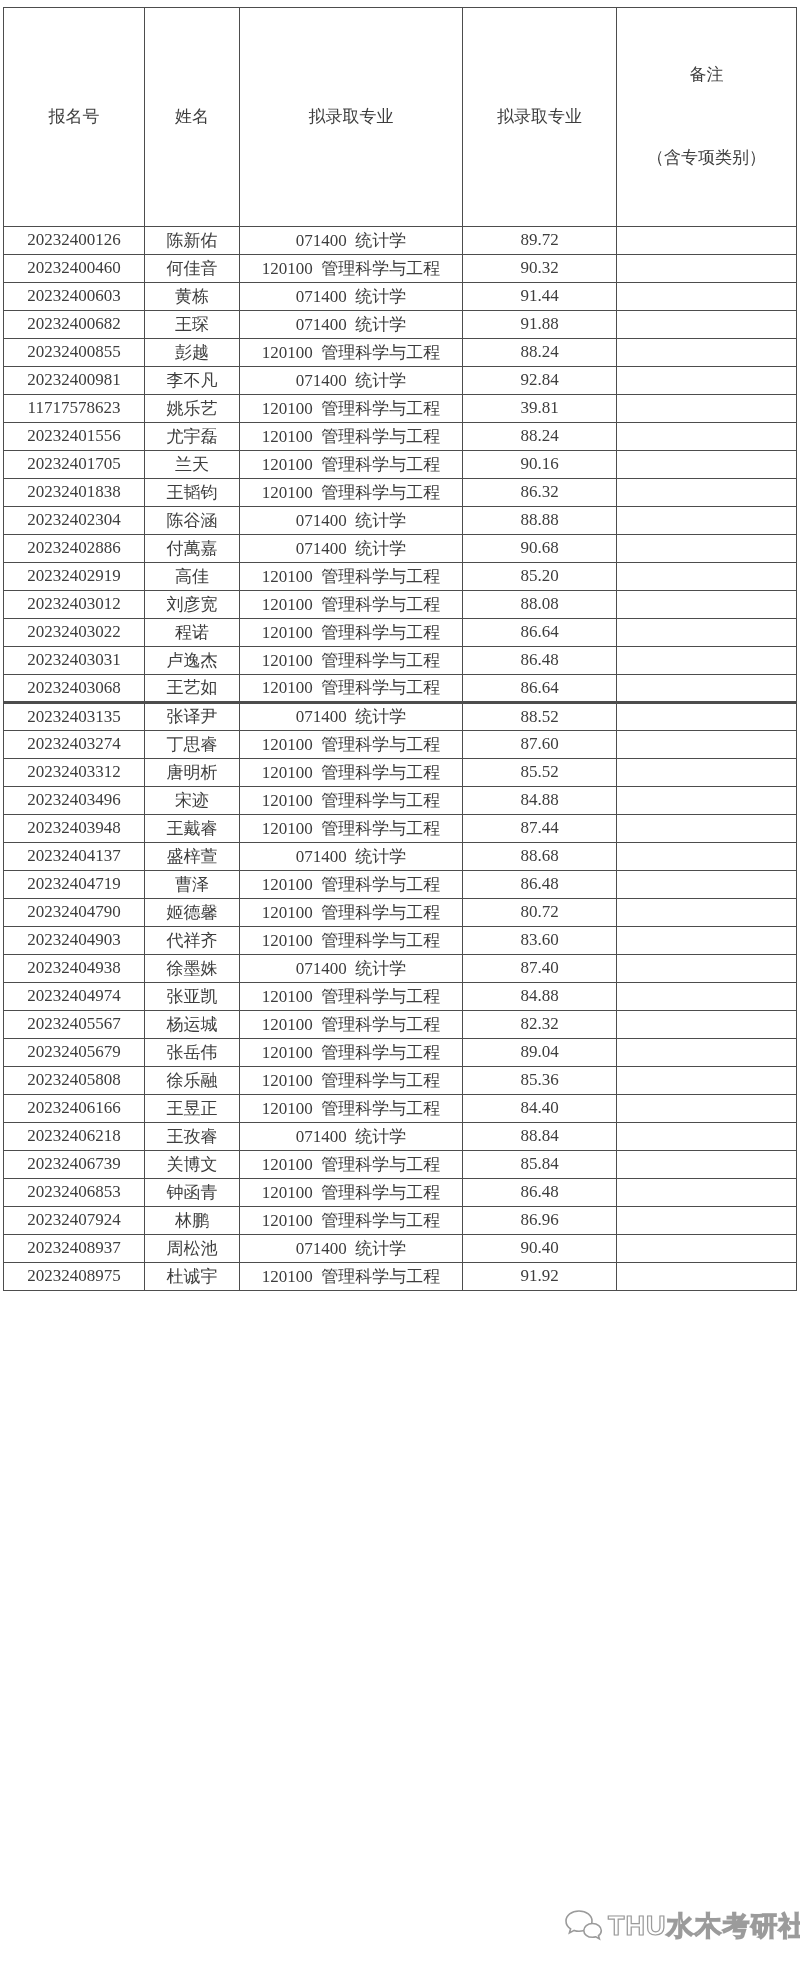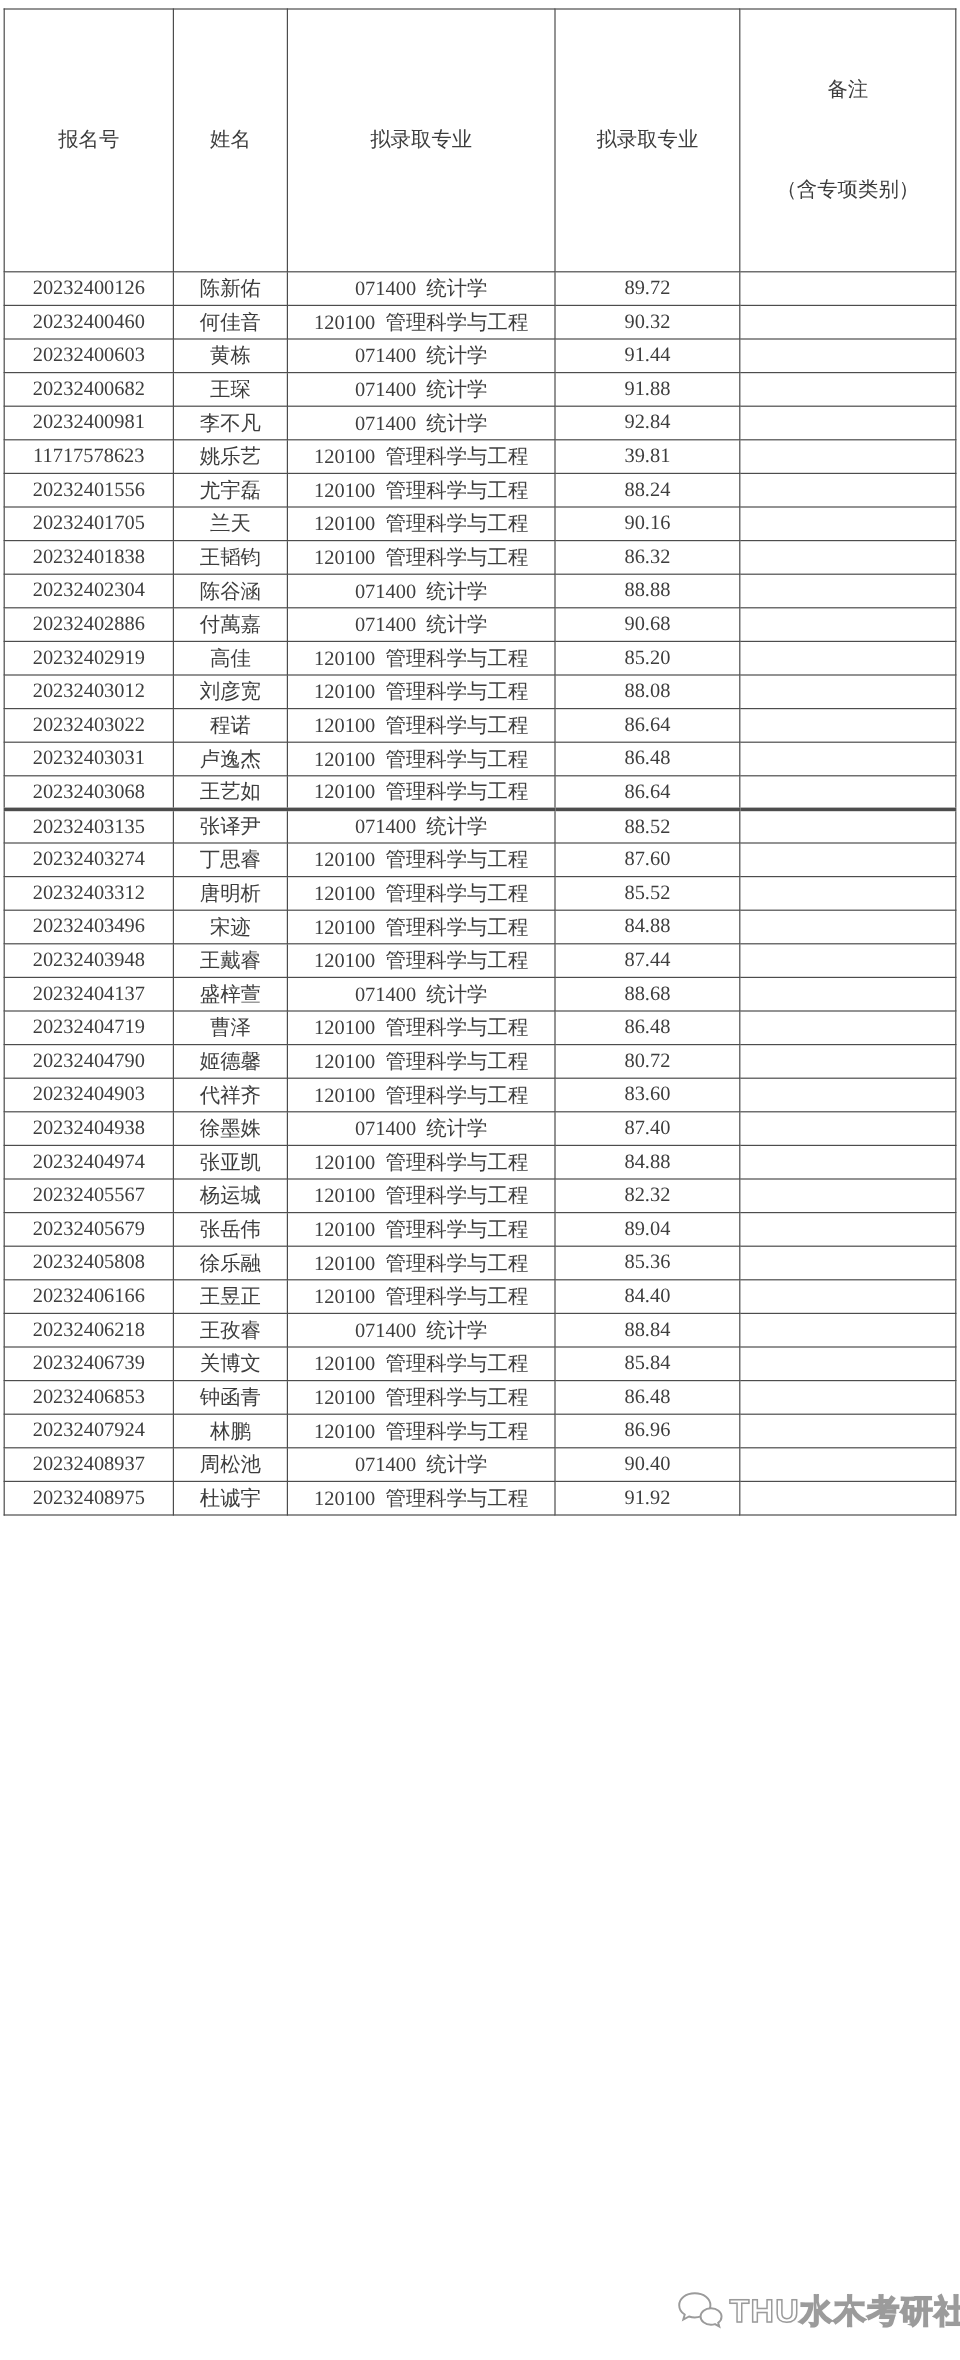--- a/index.html
+++ b/index.html
@@ -103,20 +103,27 @@
           <td></td>
         </tr>
         <tr>
           <td>20232400682</td>
           <td>王琛</td>
           <td>071400  统计学</td>
           <td>91.88</td>
           <td></td>
         </tr>
         <tr>
+          <td>20232400855</td>
+          <td>彭越</td>
+          <td>120100  管理科学与工程</td>
+          <td>88.24</td>
+          <td></td>
+        </tr>
+        <tr>
           <td>20232400981</td>
           <td>李不凡</td>
           <td>071400  统计学</td>
           <td>92.84</td>
           <td></td>
         </tr>
         <tr>
           <td>11717578623</td>
           <td>姚乐艺</td>
           <td>120100  管理科学与工程</td>

